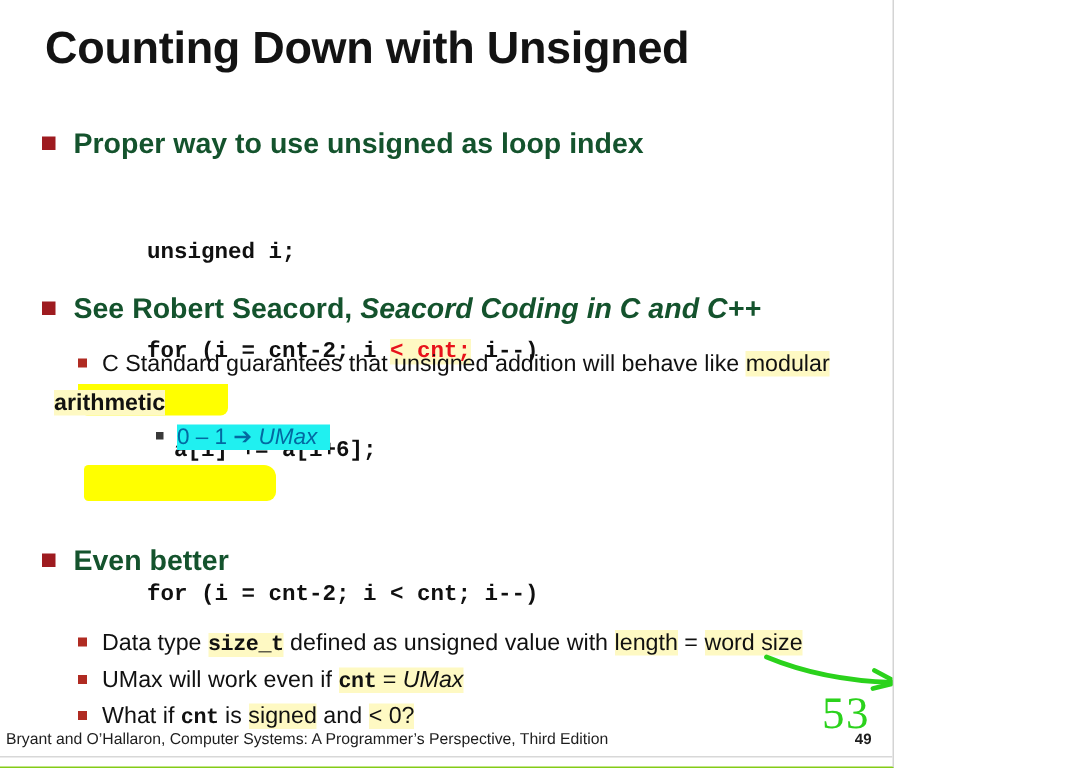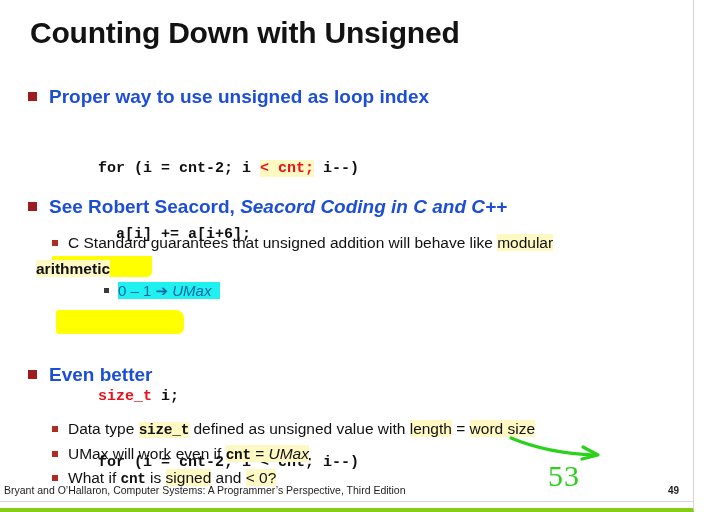--- a/index.html
+++ b/index.html
@@ -6,26 +6,26 @@
     margin: 0;
     padding: 0;
     background: #ffffff;
   }
   body {
     font-family: "Liberation Sans", sans-serif;
     -webkit-font-smoothing: antialiased;
   }
   #slide {
     position: relative;
-    width: 694px;
+    width: 596px;
     height: 512px;
     background: #ffffff;
     overflow: hidden;
     border-right: 1px solid #d4d4d4;
-    border-bottom: 4px solid #84cc16;
+    border-bottom: 1px solid #84cc16;
     box-sizing: border-box;
   }
 
   
   .slide-title {
     position: absolute;
     left: 30px;
     top: 16px;
     font-size: 30px;
     font-weight: bold;
@@ -33,21 +33,21 @@
     letter-spacing: -0.2px;
     white-space: nowrap;
   }
 
   
   .b1 {
     position: absolute;
     left: 28px;
     font-size: 19px;
     font-weight: bold;
-    color: #1d4ed8;
+    color: #14532d;
     white-space: nowrap;
   }
   .b1 .sq {
     display: inline-block;
     width: 9px;
     height: 9px;
     background: #9E1B20;
     vertical-align: 2px;
     margin-right: 12px;
   }
@@ -159,20 +159,21 @@
 
 <div id="slide">
 
   <div class="slide-title">Counting Down with Unsigned</div>
 
   <div class="b1" style="top:86px;">
     <span class="sq"></span><span>Proper way to use unsigned as loop index</span>
   </div>
 
   <div class="code" style="left:98px; top:114px;">
+    <div>unsigned i;</div>
     <div><span>for (i = cnt-2; i </span><span class="hl red">&lt; cnt;</span><span> i--)</span></div>
     <div>  a[i] += a[i+6];</div>
   </div>
 
   <div class="b1" style="top:196px;">
     <span class="sq"></span><span>See Robert Seacord, </span><span class="ital">Seacord Coding in C and C++</span>
   </div>
 
   <div class="hl-blob" style="left:52px; top:256px; width:100px; height:21px; border-radius:0 0 5px 6px;"></div>
   <div class="b2 layer-text" style="top:230px; width:640px; line-height:26px;">
@@ -182,21 +183,20 @@
   <div class="b3" style="top:282px;">
     <span class="sq"></span><span class="hlc"><span>0 – 1 ➔ </span><span class="ital">UMax</span>&nbsp;&nbsp;</span>
   </div>
 
   <div class="hl-blob" style="left:56px; top:310px; width:128px; height:24px; border-radius:3px 8px 6px 3px;"></div>
   <div class="b1 layer-text" style="top:312px;">
     <span class="sq"></span><span>Even better</span>
   </div>
 
   <div class="code" style="left:98px; top:342px;">
-    <div><span class="red">size_t</span><span> i;</span></div>
     <div>for (i = cnt-2; i &lt; cnt; i--)</div>
     
   </div>
 
   <div class="b2" style="top:420px;text-align:right;">
     <span class="sq"></span><span>Data type </span><span class="hl mono">size_t</span><span> defined as unsigned value with </span><span class="hl">length</span><span> = </span><span class="hl">word size</span>
   </div>
 
   <div class="b2" style="top:445px;">
     <span class="sq"></span><span>UMax will work even if  </span><span class="hl"><span class="mono">cnt</span><span> = </span><span class="ital">UMax</span></span>

